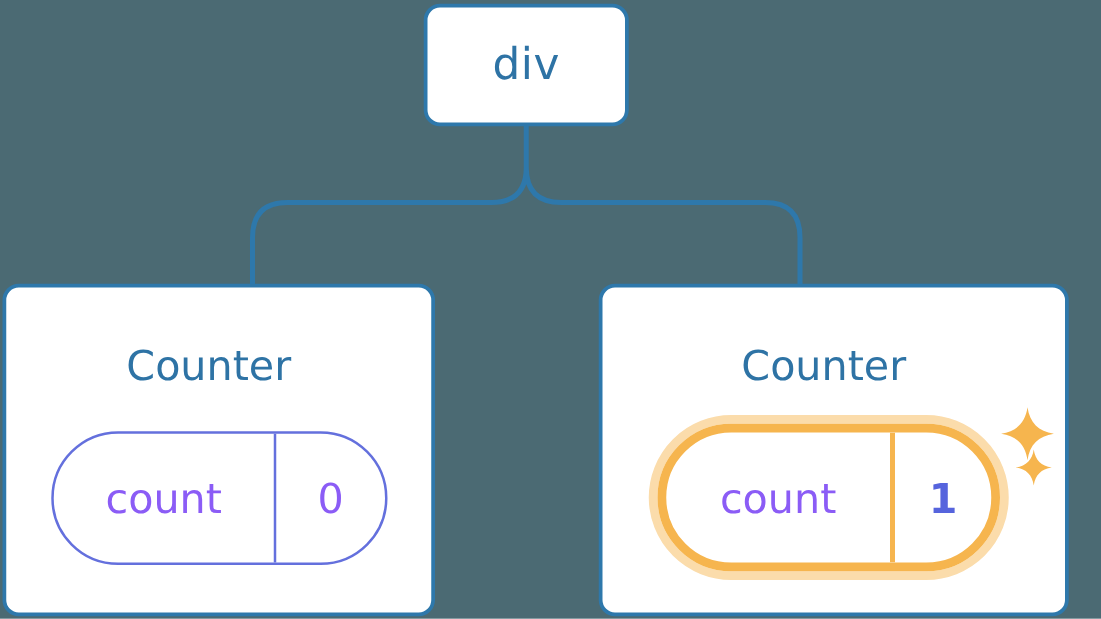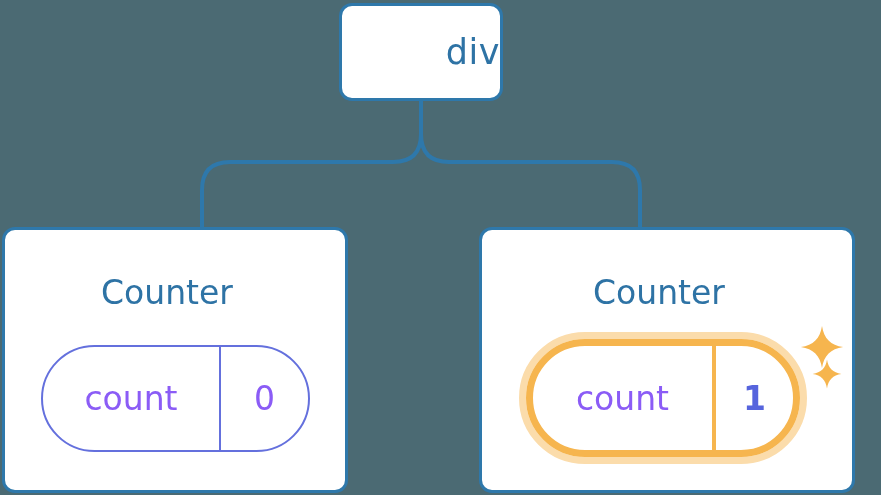--- a/index.html
+++ b/index.html
@@ -34,21 +34,21 @@
     left: 339px;
     top: 3px;
     width: 164px;
     height: 98px;
     box-sizing: border-box;
     background: #ffffff;
     border: 3px solid #2e78ab;
     border-radius: 13px;
     display: flex;
     align-items: center;
-    justify-content: flex-end;
+    justify-content: center;
   }
   .root-label {
     font-family: "DejaVu Sans", sans-serif;
     font-size: 35px;
     letter-spacing: 0.5px;
     color: #2e73a5;
     line-height: 1;
   }
 
   

